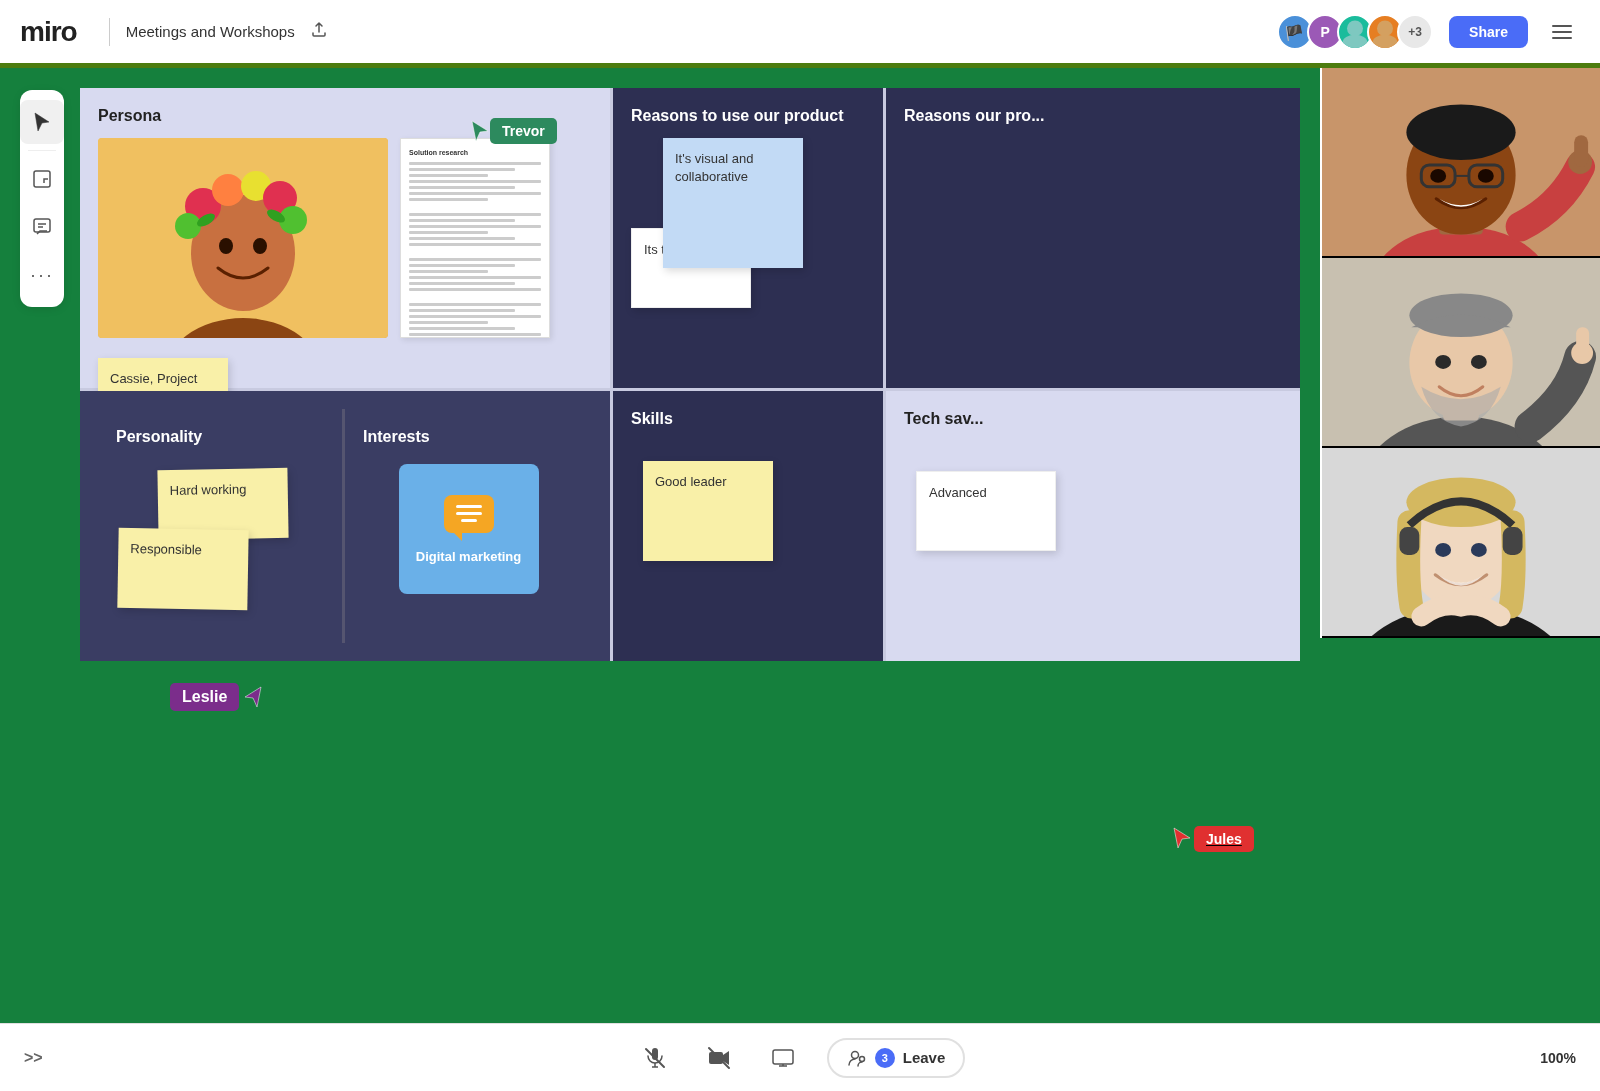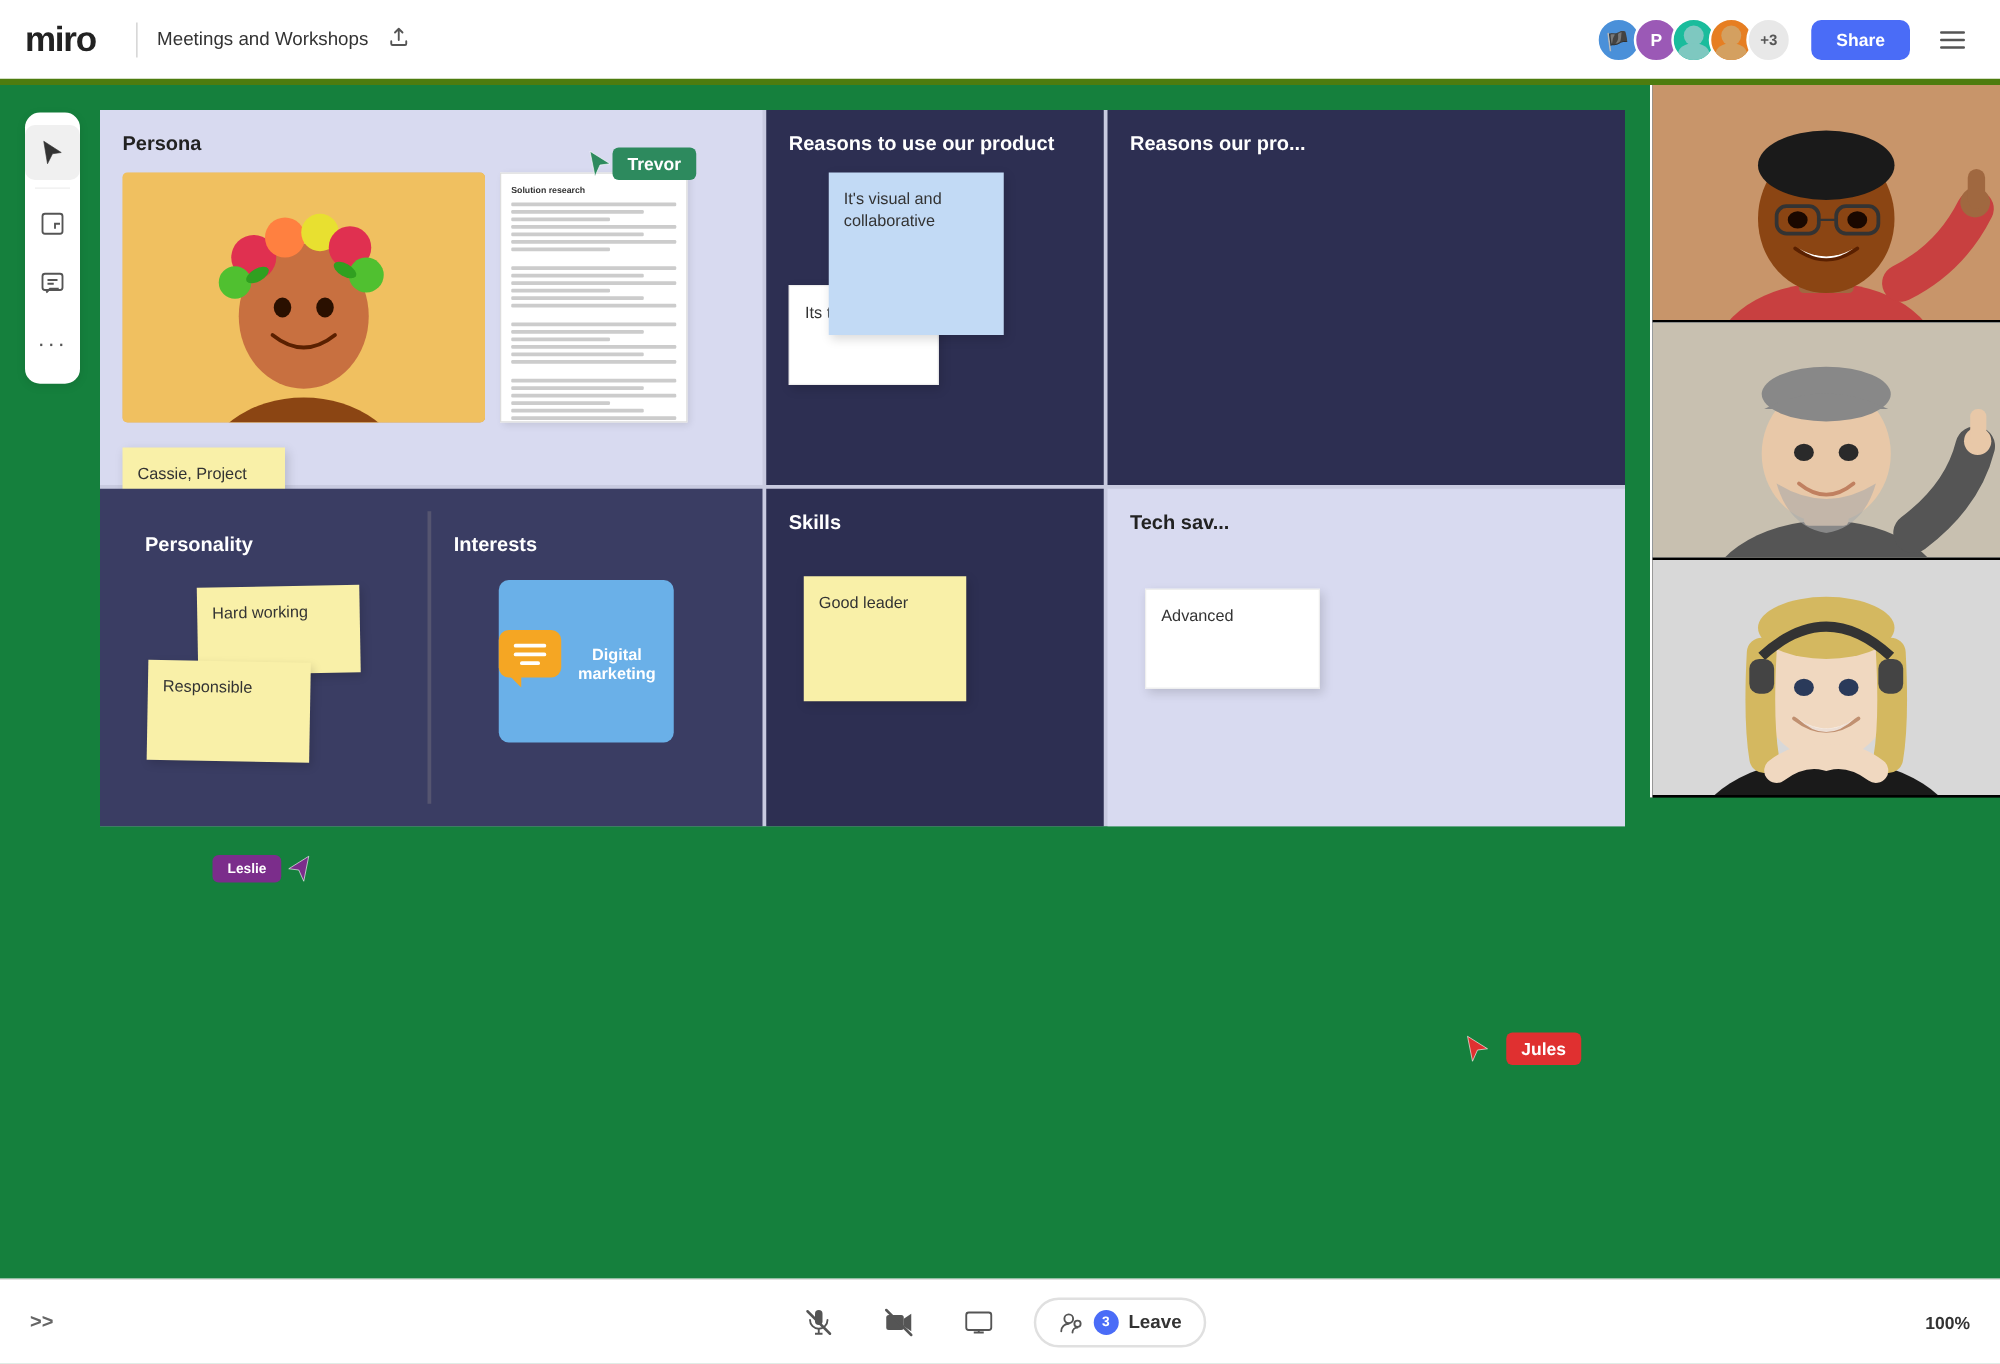--- a/index.html
+++ b/index.html
@@ -549,21 +549,21 @@
             </div>
 
             <div class="sticky" style="top:120px;left:20px;width:130px;height:80px;font-size:13px;transform:rotate(1deg);">
               <span>Responsible</span>
             </div>
           </div>
 
           <div style="padding:18px;position:relative;">
             <div class="section-title">Interests</div>
 
-            <div style="position:absolute;top:55px;left:50%;transform:translateX(-50%);width:140px;height:130px;background:#6ab0e8;border-radius:8px;display:flex;flex-direction:row;align-items:center;justify-content:center;">
+            <div style="position:absolute;top:55px;left:50%;transform:translateX(-50%);width:140px;height:130px;background:#6ab0e8;border-radius:8px;display:flex;flex-direction:column;align-items:center;justify-content:center;">
 
               <div style="position:relative;margin-bottom:12px;">
                 <div style="width:50px;height:38px;background:#f5a623;border-radius:8px;display:flex;flex-direction:column;align-items:center;justify-content:center;gap:4px;">
                   <div style="width:26px;height:3px;background:#fff;border-radius:2px;"></div>
                   <div style="width:26px;height:3px;background:#fff;border-radius:2px;"></div>
                   <div style="width:16px;height:3px;background:#fff;border-radius:2px;"></div>
                 </div>
                 <div style="position:absolute;bottom:-8px;left:8px;width:0;height:0;border-left:10px solid transparent;border-right:0 solid transparent;border-top:10px solid #f5a623;"></div>
               </div>
               <div style="font-size:13px;font-weight:600;color:#fff;text-align:center;margin-top:4px;">Digital marketing</div>
@@ -594,29 +594,29 @@
       <div style="display:flex;align-items:center;gap:0;">
         <svg width="20" height="24" viewBox="0 0 20 24">
           <path d="M2 2 L18 12 L10 13 L6 22 Z" fill="#2d8a5e" stroke="#fff" stroke-width="0.5"></path>
         </svg>
         <div style="background:#2d8a5e;color:#fff;padding:5px 12px;border-radius:5px;font-size:14px;font-weight:700;white-space:nowrap;">Trevor</div>
       </div>
     </div>
 
     <div style="position:absolute;top:595px;left:90px;z-index:300;">
       <div style="display:flex;align-items:center;gap:0;">
-        <div style="background:#7b2d8b;color:#fff;padding:5px 12px;border-radius:5px;font-size:11px;font-weight:700;white-space:nowrap;margin-right:4px;">Leslie</div>
+        <div style="background:#7b2d8b;color:#fff;padding:5px 12px;border-radius:5px;font-size:16px;font-weight:700;white-space:nowrap;margin-right:4px;">Leslie</div>
         <svg width="20" height="24" viewBox="0 0 20 24">
           <path d="M18 2 L2 12 L10 13 L14 22 Z" fill="#7b2d8b" stroke="#fff" stroke-width="0.5"></path>
         </svg>
       </div>
     </div>
 
     <div style="position:absolute;top:738px;left:1092px;z-index:300;">
-      <div style="display:flex;align-items:center;gap:13px;">
+      <div style="display:flex;gap:2px;text-decoration:underline;">
         <svg width="20" height="24" viewBox="0 0 20 24">
           <path d="M2 2 L18 12 L10 13 L6 22 Z" fill="#e03030" stroke="#fff" stroke-width="0.5"></path>
         </svg>
         <div style="background:#e03030;color:#fff;padding:5px 12px;border-radius:5px;font-size:14px;font-weight:700;white-space:nowrap;">Jules</div>
       </div>
     </div>
 
   </div>
 
   <div class="video-panel">

